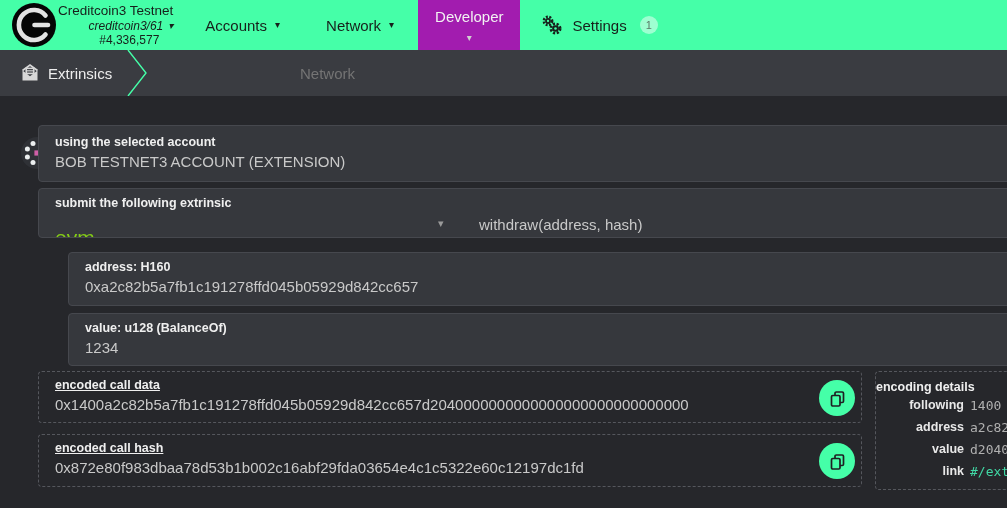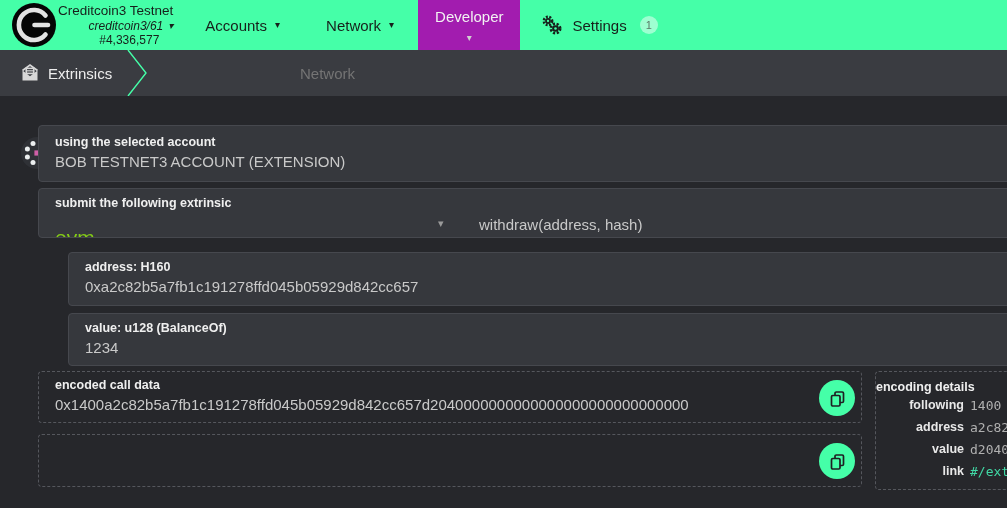--- a/index.html
+++ b/index.html
@@ -76,21 +76,21 @@
   .submit-box .method-val { position:absolute; left:440px; top:27px; font-size:15px; color:#c9c9c9; cursor:pointer; }
 
   .param-address { left:68px; right:-30px; top:156px; height:54px; }
   .param-value   { left:68px; right:-30px; top:217px; height:53px; }
 
   .dashed-box {
     position:absolute; background:transparent; border:1px dashed #55575d; border-radius:4px;
   }
   .calldata-box { left:38px; width:824px; top:275px; height:52px; }
   .callhash-box { left:38px; width:824px; top:338px; height:53px; }
-  .dashed-box .lbl { font-size:12.5px; font-weight:700; color:#efefef; padding:6px 0 0 16px; }
+  .dashed-box .lbl { font-size:12.5px; font-weight:700; color:#efefef; padding:6px 0 0 16px;text-decoration:underline; }
   .dashed-box .val { font-size:15px; color:#c9c9c9; padding:4px 0 0 16px; white-space:nowrap; }
 
   .copy-btn {
     position:absolute; right:6px; top:8px; width:36px; height:36px; border-radius:50%;
     background:#45ffa8; display:flex; align-items:center; justify-content:center; cursor:pointer; border:none;
   }
 
   .details-panel {
     position:absolute; left:875px; top:275px; width:152px; height:119px;
     border:1px dashed #55575d; border-radius:4px;
@@ -234,20 +234,22 @@
       <div class="dlbl">address</div>
       <div class="dval">a2c82b5a7fb1c191278ffd045b05929d842cc657</div>
       <div class="dlbl">value</div>
       <div class="dval">d2040000000000000000000000000000</div>
       <div class="dlbl">link</div>
       <div class="dval link">#/extrinsics/decode/0x1400a2c82b5a7fb1c191278ffd045b05929d842cc657d2040000000000000000000000000000</div>
     </div>
   </div>
 
   <div class="dashed-box callhash-box">
+    <div class="lbl">encoded call hash</div>
+    <div class="val">0x872e80f983dbaa78d53b1b002c16abf29fda03654e4c1c5322e60c12197dc1fd</div>
     <button class="copy-btn">
       <svg width="17" height="17" viewBox="0 0 17 17">
         <rect x="6" y="2" width="8.5" height="10.5" rx="1.3" fill="none" stroke="#1f2023" stroke-width="1.7"></rect>
         <rect x="2.5" y="5.5" width="8.5" height="10.5" rx="1.3" fill="#45ffa8" stroke="#1f2023" stroke-width="1.7"></rect>
       </svg>
     </button>
   </div>
 
 </div>
 

